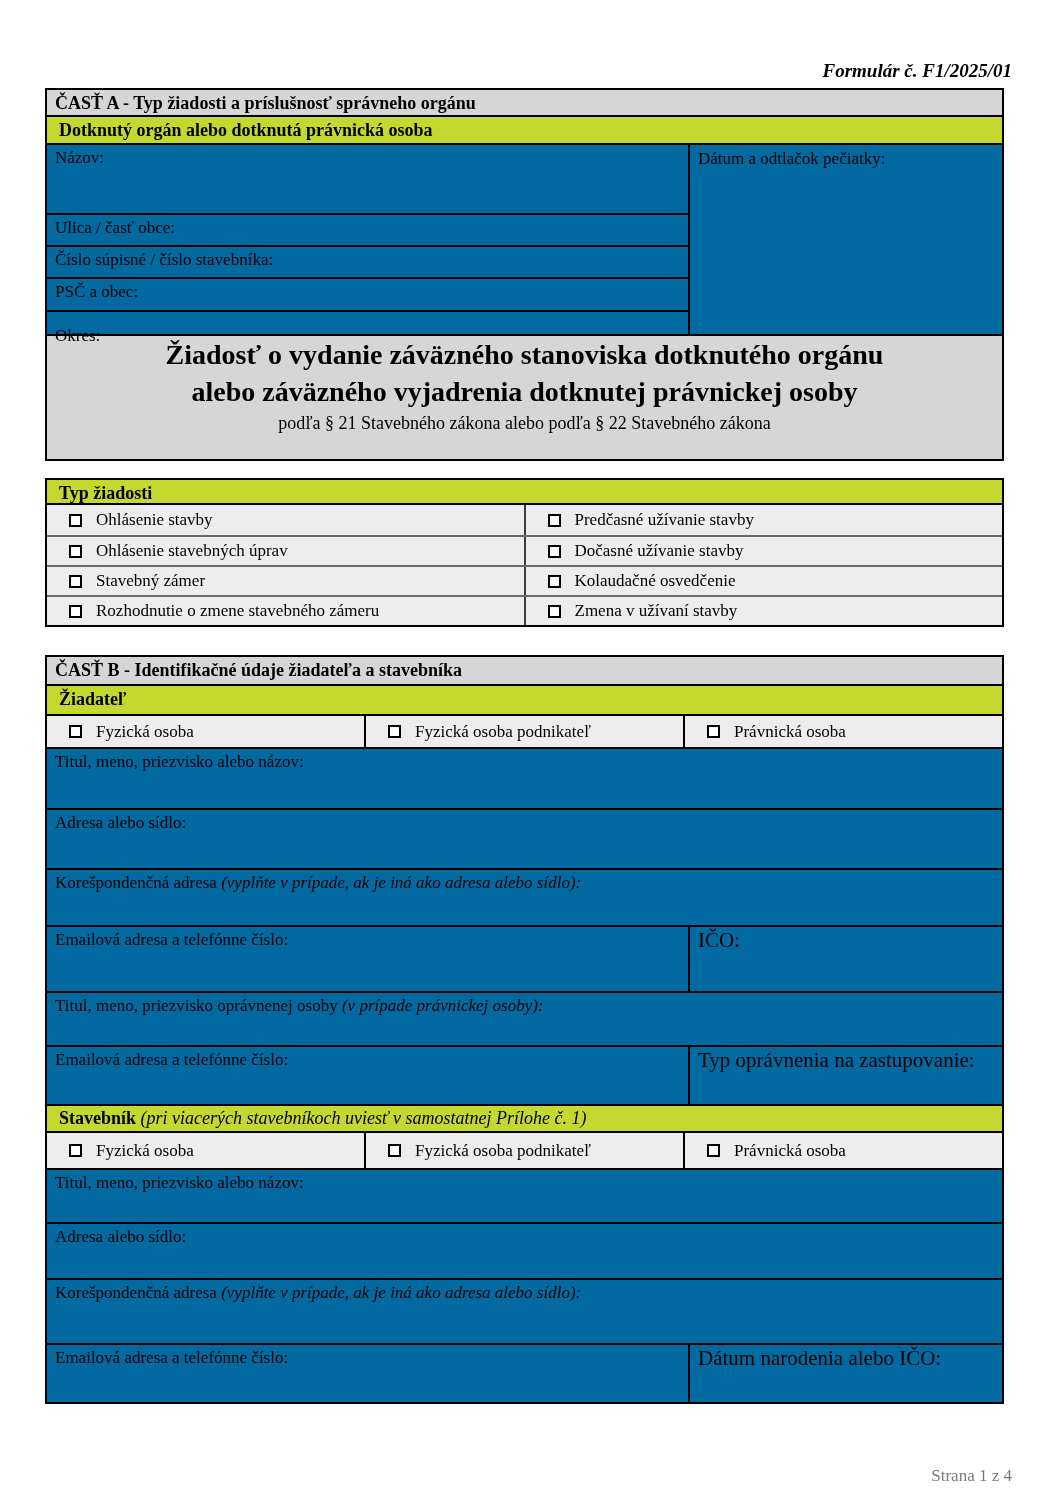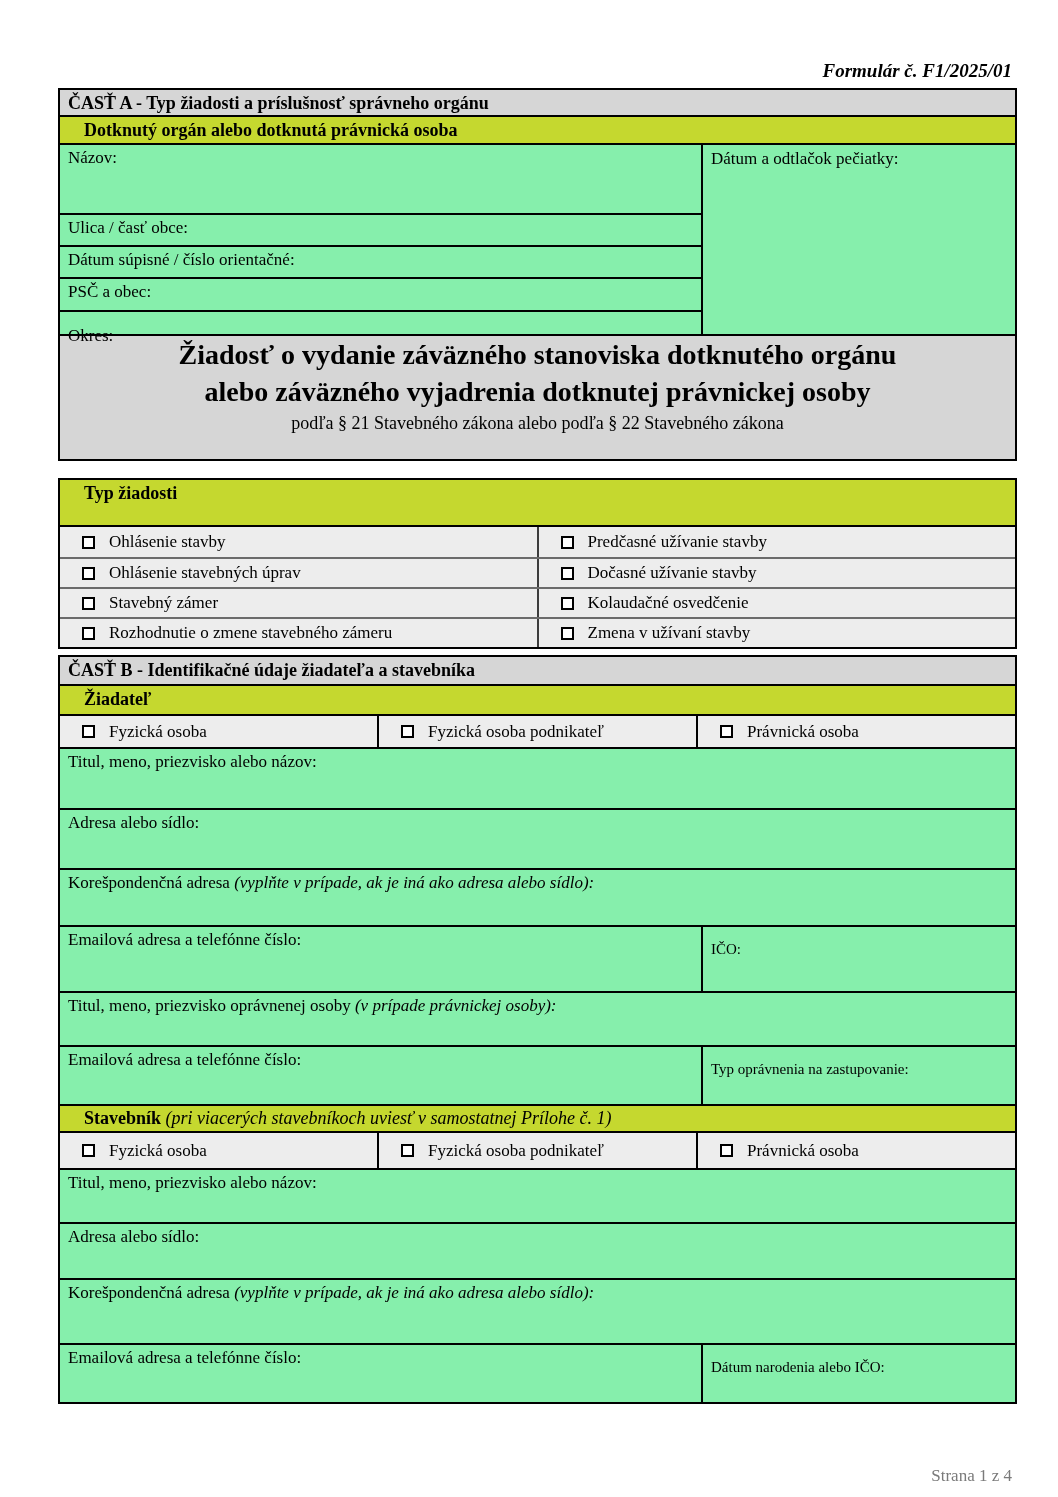--- a/index.html
+++ b/index.html
@@ -8,27 +8,27 @@
     --row-gray:#ededed;
     --border-black:#000000;
     --footer-gray:#7a7a7a;
   }
   *{box-sizing:border-box;margin:0;padding:0;}
   body{background:#ffffff;font-family:"Liberation Serif","DejaVu Serif",serif;color:#000;}
   .page{position:relative;width:1058px;height:1497px;background:#ffffff;overflow:hidden;}
 
   .form-number{position:absolute;top:60px;right:46px;font-size:19px;font-weight:bold;font-style:italic;}
 
-  .tbl{position:absolute;left:58px;width:959px;border:2px solid var(--border-black);background:#86efac;}
+  .tbl{position:absolute;left:45px;width:959px;border:2px solid var(--border-black);background:#0369a1;}
   .tblA{top:88px;}
   .tblT{top:478px;}
   .tblB{top:655px;}
 
   .sec-header{background:var(--header-gray);font-weight:bold;font-size:18px;padding:2px 8px 0;height:27px;border-bottom:2px solid var(--border-black);line-height:23px;}
-  .green-bar{background:var(--accent-green);font-weight:bold;font-size:18px;padding:2px 24px 0;height:28px;border-bottom:2px solid var(--border-black);line-height:23px;}
+  .green-bar{background:var(--accent-green);font-weight:bold;font-size:18px;padding:2px 12px 0;height:28px;border-bottom:2px solid var(--border-black);line-height:23px;}
 
   .partA-body{display:flex;}
   .partA-left{width:641px;border-radius:10px;}
   .partA-right{flex:1;border-left:2px solid var(--border-black);padding:4px 8px;font-size:17px;}
   .a-row{padding:3px 8px;font-size:17px;border-bottom:2px solid var(--border-black);}
   .a-row.last{border-bottom:none;}
 
   .title-block{border-top:2px solid var(--border-black);background:var(--header-gray);height:125px;text-align:center;}
   .title-line{font-size:28px;font-weight:bold;line-height:37px;}
   .title-sub{font-size:18px;line-height:27px;}
@@ -39,21 +39,21 @@
   .t-cell.t-right{border-left:2px solid #3c3c3c;}
 
   .ptype-row{display:flex;border-bottom:2px solid var(--border-black);}
   .ptype-cell{flex:1;background:var(--row-gray);display:flex;align-items:center;padding-left:22px;font-size:17px;}
   .ptype-cell + .ptype-cell{border-left:2px solid var(--border-black);}
 
   .b-row{border-bottom:2px solid var(--border-black);padding:3px 8px;font-size:17px;}
   .b-row2{display:flex;border-bottom:2px solid var(--border-black);}
   .b-row2.last{border-bottom:none;}
   .b-left{width:641px;padding:3px 8px;font-size:17px;}
-  .b-right{flex:1;border-left:2px solid var(--border-black);padding:14px 8px;font-size:15px;}
+  .b-right{flex:1;border-left:2px solid var(--border-black);padding:1px 8px;font-size:21px;}
 
   .cb{display:inline-block;width:13px;height:13px;border:2px solid #000;background:#fff;margin-right:14px;flex:0 0 auto;}
   .it{font-style:italic;}
   .green-bar .it{font-weight:normal;}
 
   .footer{position:absolute;top:1466px;right:46px;font-size:17px;color:var(--footer-gray);}
 </style>
 </head>
 <body>
 
@@ -66,42 +66,42 @@
     <div class="green-bar">Dotknutý orgán alebo dotknutá právnická osoba</div>
     <div class="partA-body">
       <div class="partA-left">
         <div class="a-row" style="height:70px;">
           <span>Názov:</span>
         </div>
         <div class="a-row" style="height:32px;">
           <span>Ulica / časť obce:</span>
         </div>
         <div class="a-row" style="height:32px;">
-          <span>Dátum súpisné / číslo orientačné:</span>
+          <span>Číslo súpisné / číslo stavebníka:</span>
         </div>
         <div class="a-row" style="height:33px;">
           <span>PSČ a obec:</span>
         </div>
         <div class="a-row last" style="height:22px;padding-top:14px;">
           <span>Okres:</span>
         </div>
       </div>
       <div class="partA-right">
         <span>Dátum a odtlačok pečiatky:</span>
       </div>
     </div>
     <div class="title-block">
       <div class="title-line">Žiadosť o vydanie záväzného stanoviska dotknutého orgánu</div>
       <div class="title-line">alebo záväzného vyjadrenia dotknutej právnickej osoby</div>
       <div class="title-sub">podľa § 21 Stavebného zákona alebo podľa § 22 Stavebného zákona</div>
     </div>
   </div>
 
   <div class="tbl tblT">
-    <div class="green-bar" style="height:47px;">Typ žiadosti</div>
+    <div class="green-bar" style="height:25px;">Typ žiadosti</div>
     <div class="t-row">
       <div class="t-cell">
         <span class="cb"></span>
         <span>Ohlásenie stavby</span>
       </div>
       <div class="t-cell t-right">
         <span class="cb"></span>
         <span>Predčasné užívanie stavby</span>
       </div>
     </div>

